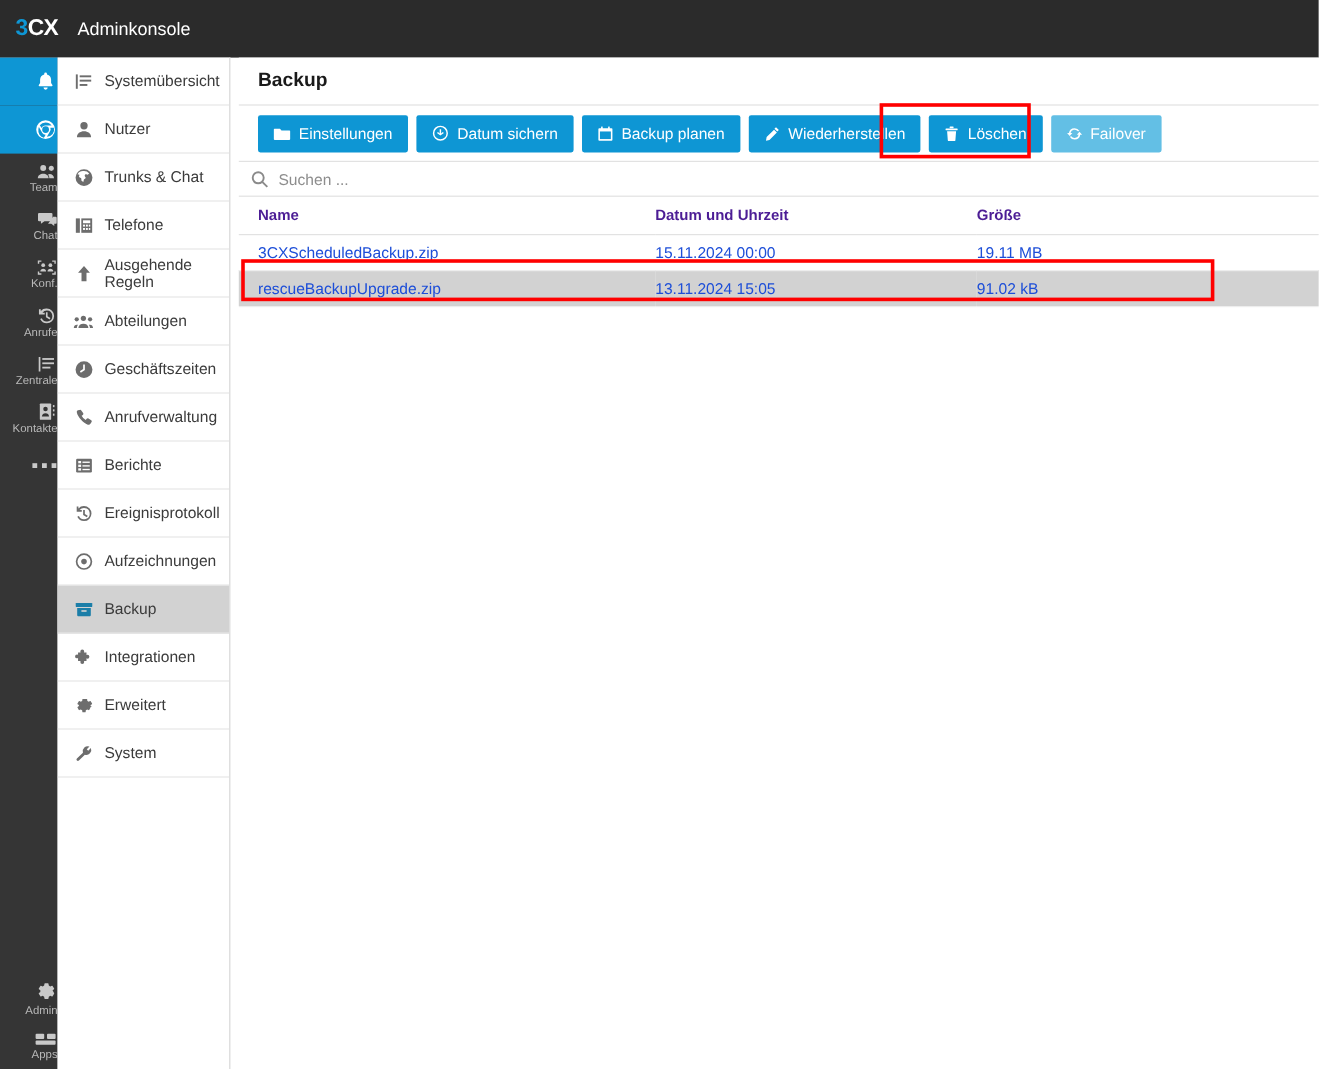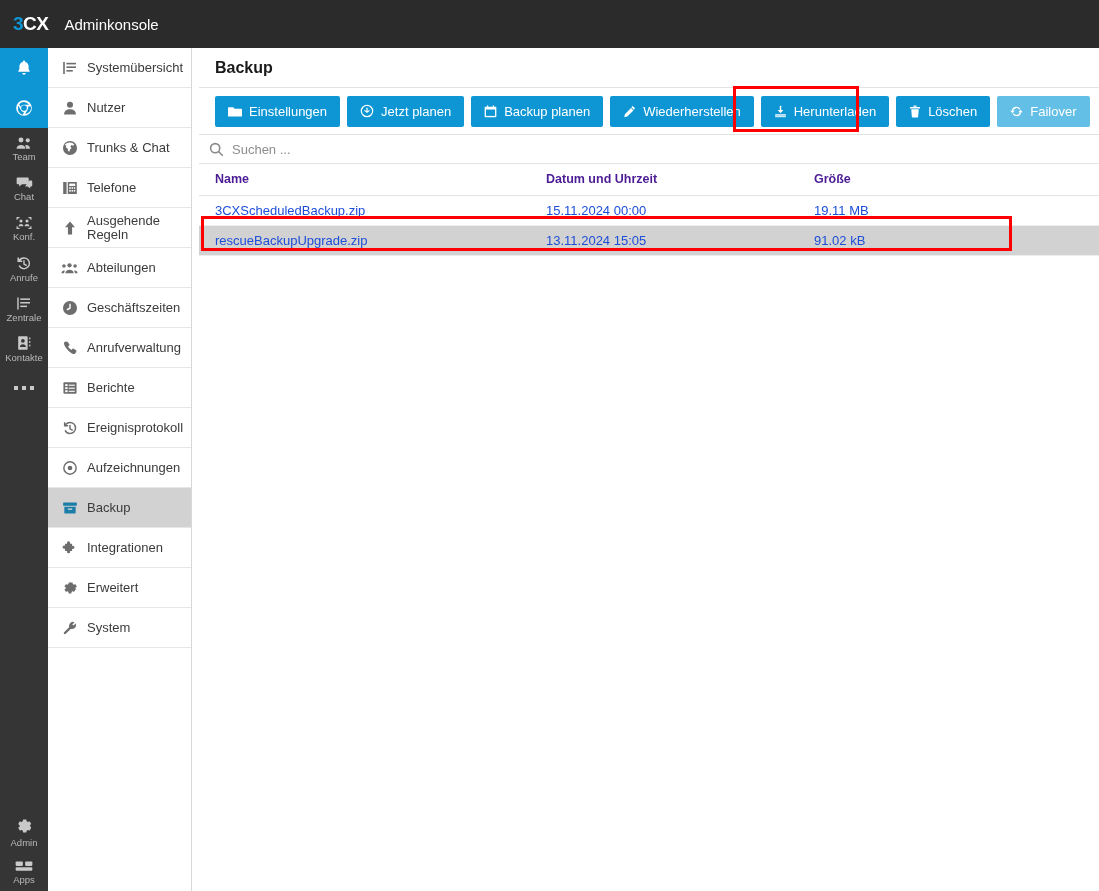--- a/index.html
+++ b/index.html
@@ -23,21 +23,21 @@
   .logo .cx { color: #ffffff; }
   .app-title { margin-left: 16px; font-size: 15px; color: #ffffff; font-weight: normal; }
 
   
   .rail {
     position: absolute; left: 0; top: 48px; width: 48px; height: 843px;
     background: #353535;
   }
   .rail-item {
     width: 48px; display: flex; flex-direction: column;
-    align-items: center; justify-content: center;
+    align-items: flex-end; justify-content: center;
     color: #b9b9b9; cursor: pointer; user-select: none;
   }
   .rail-item.plain { height: 40px; }
   .rail-item.labeled { height: 40px; padding-top: 2px; }
   .rail-item.blue { background: #0e96d4; height: 40px; }
   .rail-item.blue svg { fill: #ffffff; }
   .rail-label { font-size: 9.5px; line-height: 11px; margin-top: 1px; color: #b9b9b9; }
   .rail-item svg { fill: #c9c9c9; display: block; }
   .rail-bottom { position: absolute; left: 0; bottom: 0; width: 48px; }
 
@@ -440,21 +440,21 @@
         <span>Einstellungen</span>
       </button>
 
       <button class="tbtn">
         <span>
           <svg width="14" height="14" viewBox="0 0 16 16">
               <path d="M8 .8A7.2 7.2 0 1 0 15.2 8 7.2 7.2 0 0 0 8 .8zm0 1.4A5.8 5.8 0 1 1 2.2 8 5.8 5.8 0 0 1 8 2.2z"></path>
               <path d="M7.3 4.3h1.4v4.1l1.6-1.6 1 1L8 10.2 4.7 7.8l1-1 1.6 1.6z"></path>
             </svg>
         </span>
-        <span>Jetzt planen</span>
+        <span>Datum sichern</span>
       </button>
 
       <button class="tbtn">
         <span>
           <svg width="13" height="13" viewBox="0 0 16 16">
               <rect x="0.8" y="2.2" width="14.4" height="12.8" rx="1"></rect>
               <rect x="2.4" y="5.6" width="11.2" height="7.8" fill="#0e96d4"></rect>
               <rect x="3.6" y="0.6" width="1.6" height="3"></rect>
               <rect x="10.8" y="0.6" width="1.6" height="3"></rect>
             </svg>
@@ -464,30 +464,20 @@
 
       <button class="tbtn">
         <span>
           <svg width="13" height="13" viewBox="0 0 16 16">
               <path d="M11.9 1.2 14.8 4.1l-1.6 1.6-2.9-2.9zM9.9 3.8l2.9 2.9-7.6 7.6-3.6.7.7-3.6z"></path>
             </svg>
         </span>
         <span>Wiederherstellen</span>
       </button>
 
-      <button class="tbtn">
-        <span>
-          <svg width="13" height="13" viewBox="0 0 16 16">
-              <path d="M7.1 1h1.8v5.1h2.6L8 10.1 4.5 6.1h2.6z"></path>
-              <rect x="1.4" y="11.4" width="13.2" height="1.7"></rect>
-              <rect x="1.4" y="13.8" width="13.2" height="1.2"></rect>
-            </svg>
-        </span>
-        <span>Herunterladen</span>
-      </button>
 
       <button class="tbtn">
         <span>
           <svg width="12" height="13" viewBox="0 0 14 16">
               <rect x="5" y="0.6" width="4" height="1.6" rx="0.4"></rect>
               <rect x="0.8" y="2.6" width="12.4" height="1.7" rx="0.4"></rect>
               <path d="M2.4 5.3h9.2l-.7 9.3a1 1 0 0 1-1 .9H4.1a1 1 0 0 1-1-.9z"></path>
             </svg>
         </span>
         <span>Löschen</span>

